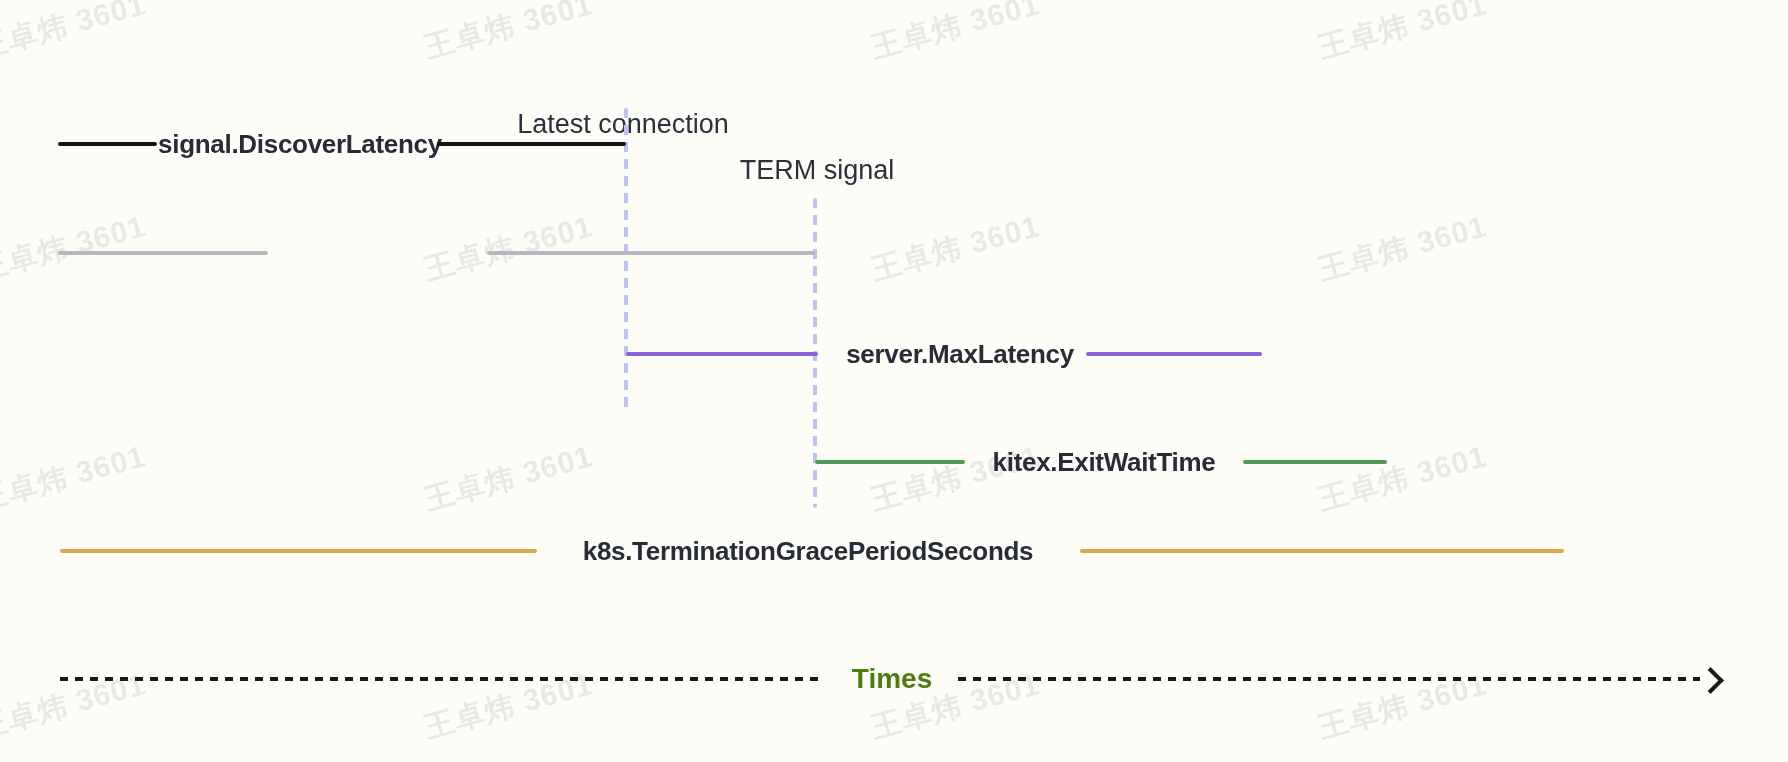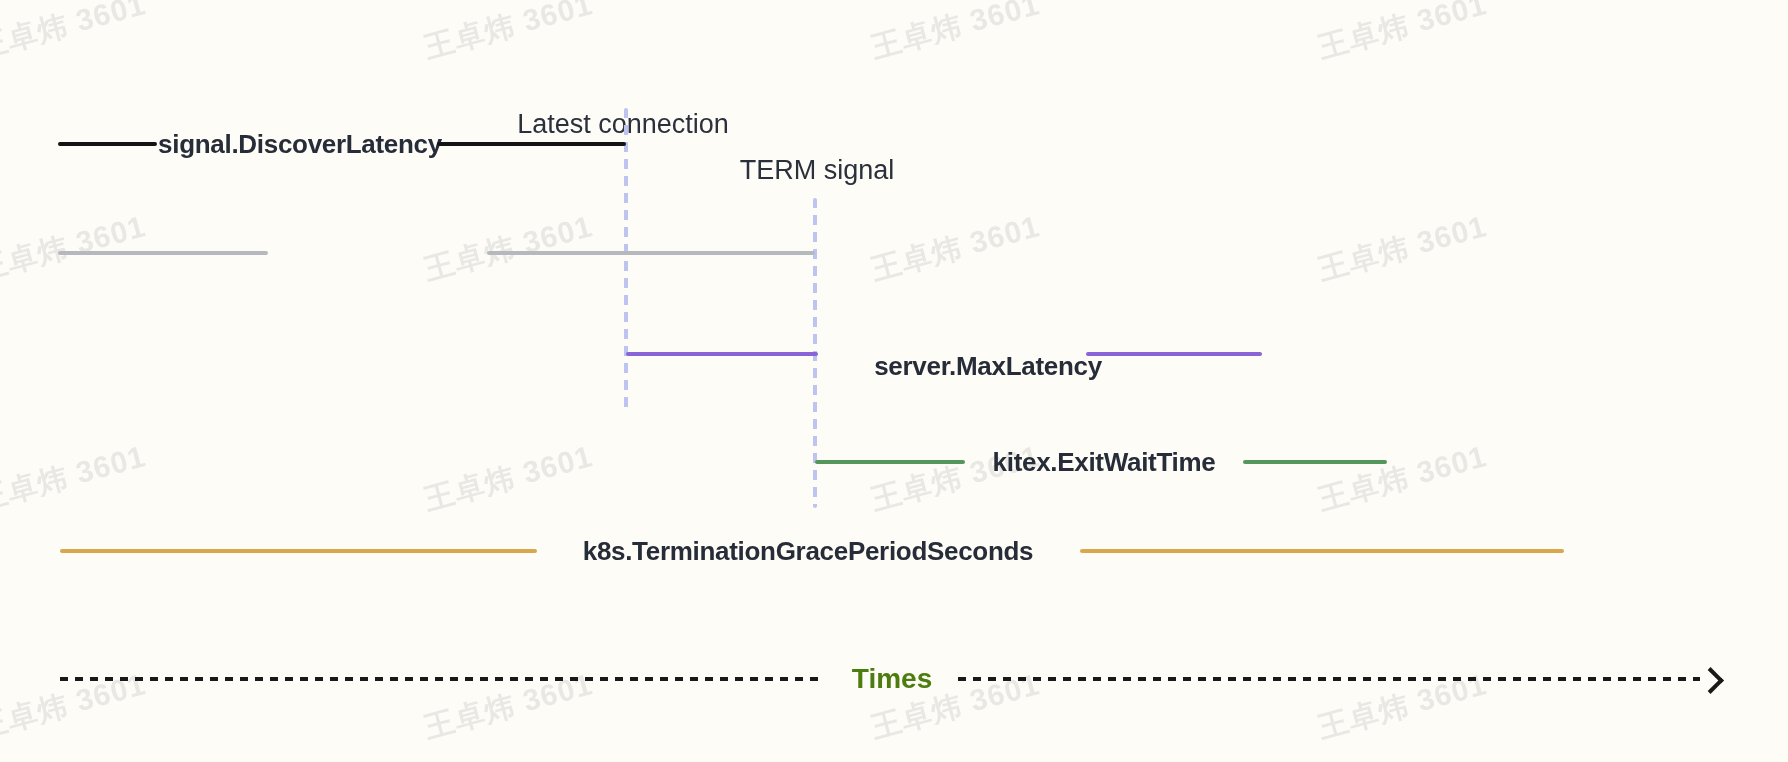--- a/index.html
+++ b/index.html
@@ -123,21 +123,21 @@
     <div class="seg" style="left: 437px; width: 189px; background: rgb(20, 20, 20);"></div>
   </div>
 
   <div class="row" style="top: 251px;">
     <div class="seg" style="left: 58px; width: 210px; background: rgb(181, 185, 190);"></div>
     <div class="seg" style="left: 487px; width: 328px; background: rgb(181, 185, 190);"></div>
   </div>
 
   <div class="row" style="top: 352px;">
     <div class="seg" style="left: 626px; width: 192px; background: rgb(138, 100, 214);"></div>
-    <div class="row-label" style="left: 988px; margin-top: 12px;">server.MaxLatency</div>
+    <div class="row-label" style="left: 960px;">server.MaxLatency</div>
     <div class="seg" style="left: 1086px; width: 176px; background: rgb(138, 100, 214);"></div>
   </div>
 
   <div class="row" style="top: 460px;">
     <div class="seg" style="left: 815px; width: 150px; background: rgb(85, 151, 90);"></div>
     <div class="row-label" style="left: 1104px;">kitex.ExitWaitTime</div>
     <div class="seg" style="left: 1243px; width: 144px; background: rgb(85, 151, 90);"></div>
   </div>
 
   <div class="row" style="top: 549px;">

